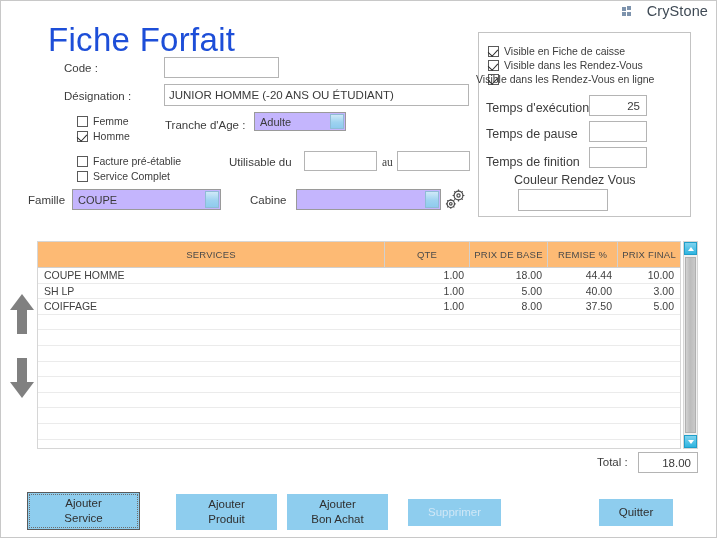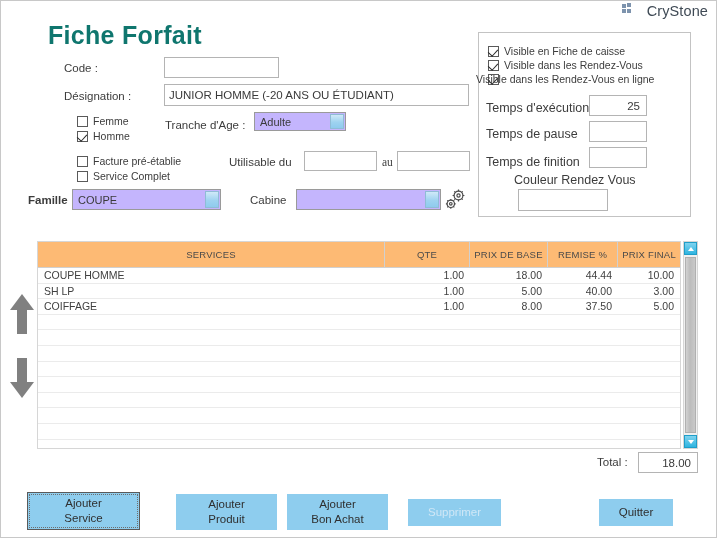--- a/index.html
+++ b/index.html
@@ -20,21 +20,21 @@
     box-sizing: border-box;
     border: 1px solid #c8c8c8;
   }
 
   
   .brand {
     position: absolute;
     top: 2px;
     right: 8px;
     display: flex;
-    align-items: flex-start;
+    align-items: flex-end;
     gap: 12px;
   }
   .brand-logo {
     width: 13px;
     height: 13px;
     position: relative;
     display: inline-block;
   }
   .brand-logo i {
     position: absolute;
@@ -49,23 +49,23 @@
     font-size: 14.5px;
     color: #3f4a55;
     letter-spacing: 0.1px;
   }
 
   
   .page-title {
     position: absolute;
     left: 47px;
     top: 20px;
-    font-size: 25px;
-    font-weight: bold;
-    color: #0f766e;
+    font-size: 33px;
+    font-weight: normal;
+    color: #1d4ed8;
     letter-spacing: 0.3px;
   }
 
   
   .lbl {
     position: absolute;
     font-size: 11.5px;
     color: #3c3c3c;
     white-space: nowrap;
   }
@@ -339,21 +339,21 @@
   <div class="lbl-sm" style="left:92px; top:154px;">Facture pré-établie</div>
 
   <div class="cb" style="left:76px; top:170px;"></div>
   <div class="lbl-sm" style="left:92px; top:169px;">Service Complet</div>
 
   <div class="lbl" style="left:228px; top:155px;">Utilisable du</div>
   <input class="tbox" style="left: 303px; top: 150px; width: 73px; height: 20px;" value="">
   <div class="lbl" style="left:381px; top:155px;font-family:Liberation Serif, serif;">au</div>
   <input class="tbox" style="left: 396px; top: 150px; width: 73px; height: 20px;" value="">
 
-  <div class="lbl" style="left:27px; top:193px;font-weight:bold;">Famille</div>
+  <div class="lbl" style="left:27px; top:193px;">Famille</div>
   <div class="combo" style="left:71px; top:188px; width:149px; height:21px;">
     <span class="cv">COUPE</span>
     <span class="carrow"></span>
   </div>
 
   <div class="lbl" style="left:249px; top:193px;">Cabine</div>
   <div class="combo" style="left:295px; top:188px; width:145px; height:21px;">
     <span class="cv"></span>
     <span class="carrow"></span>
   </div>

